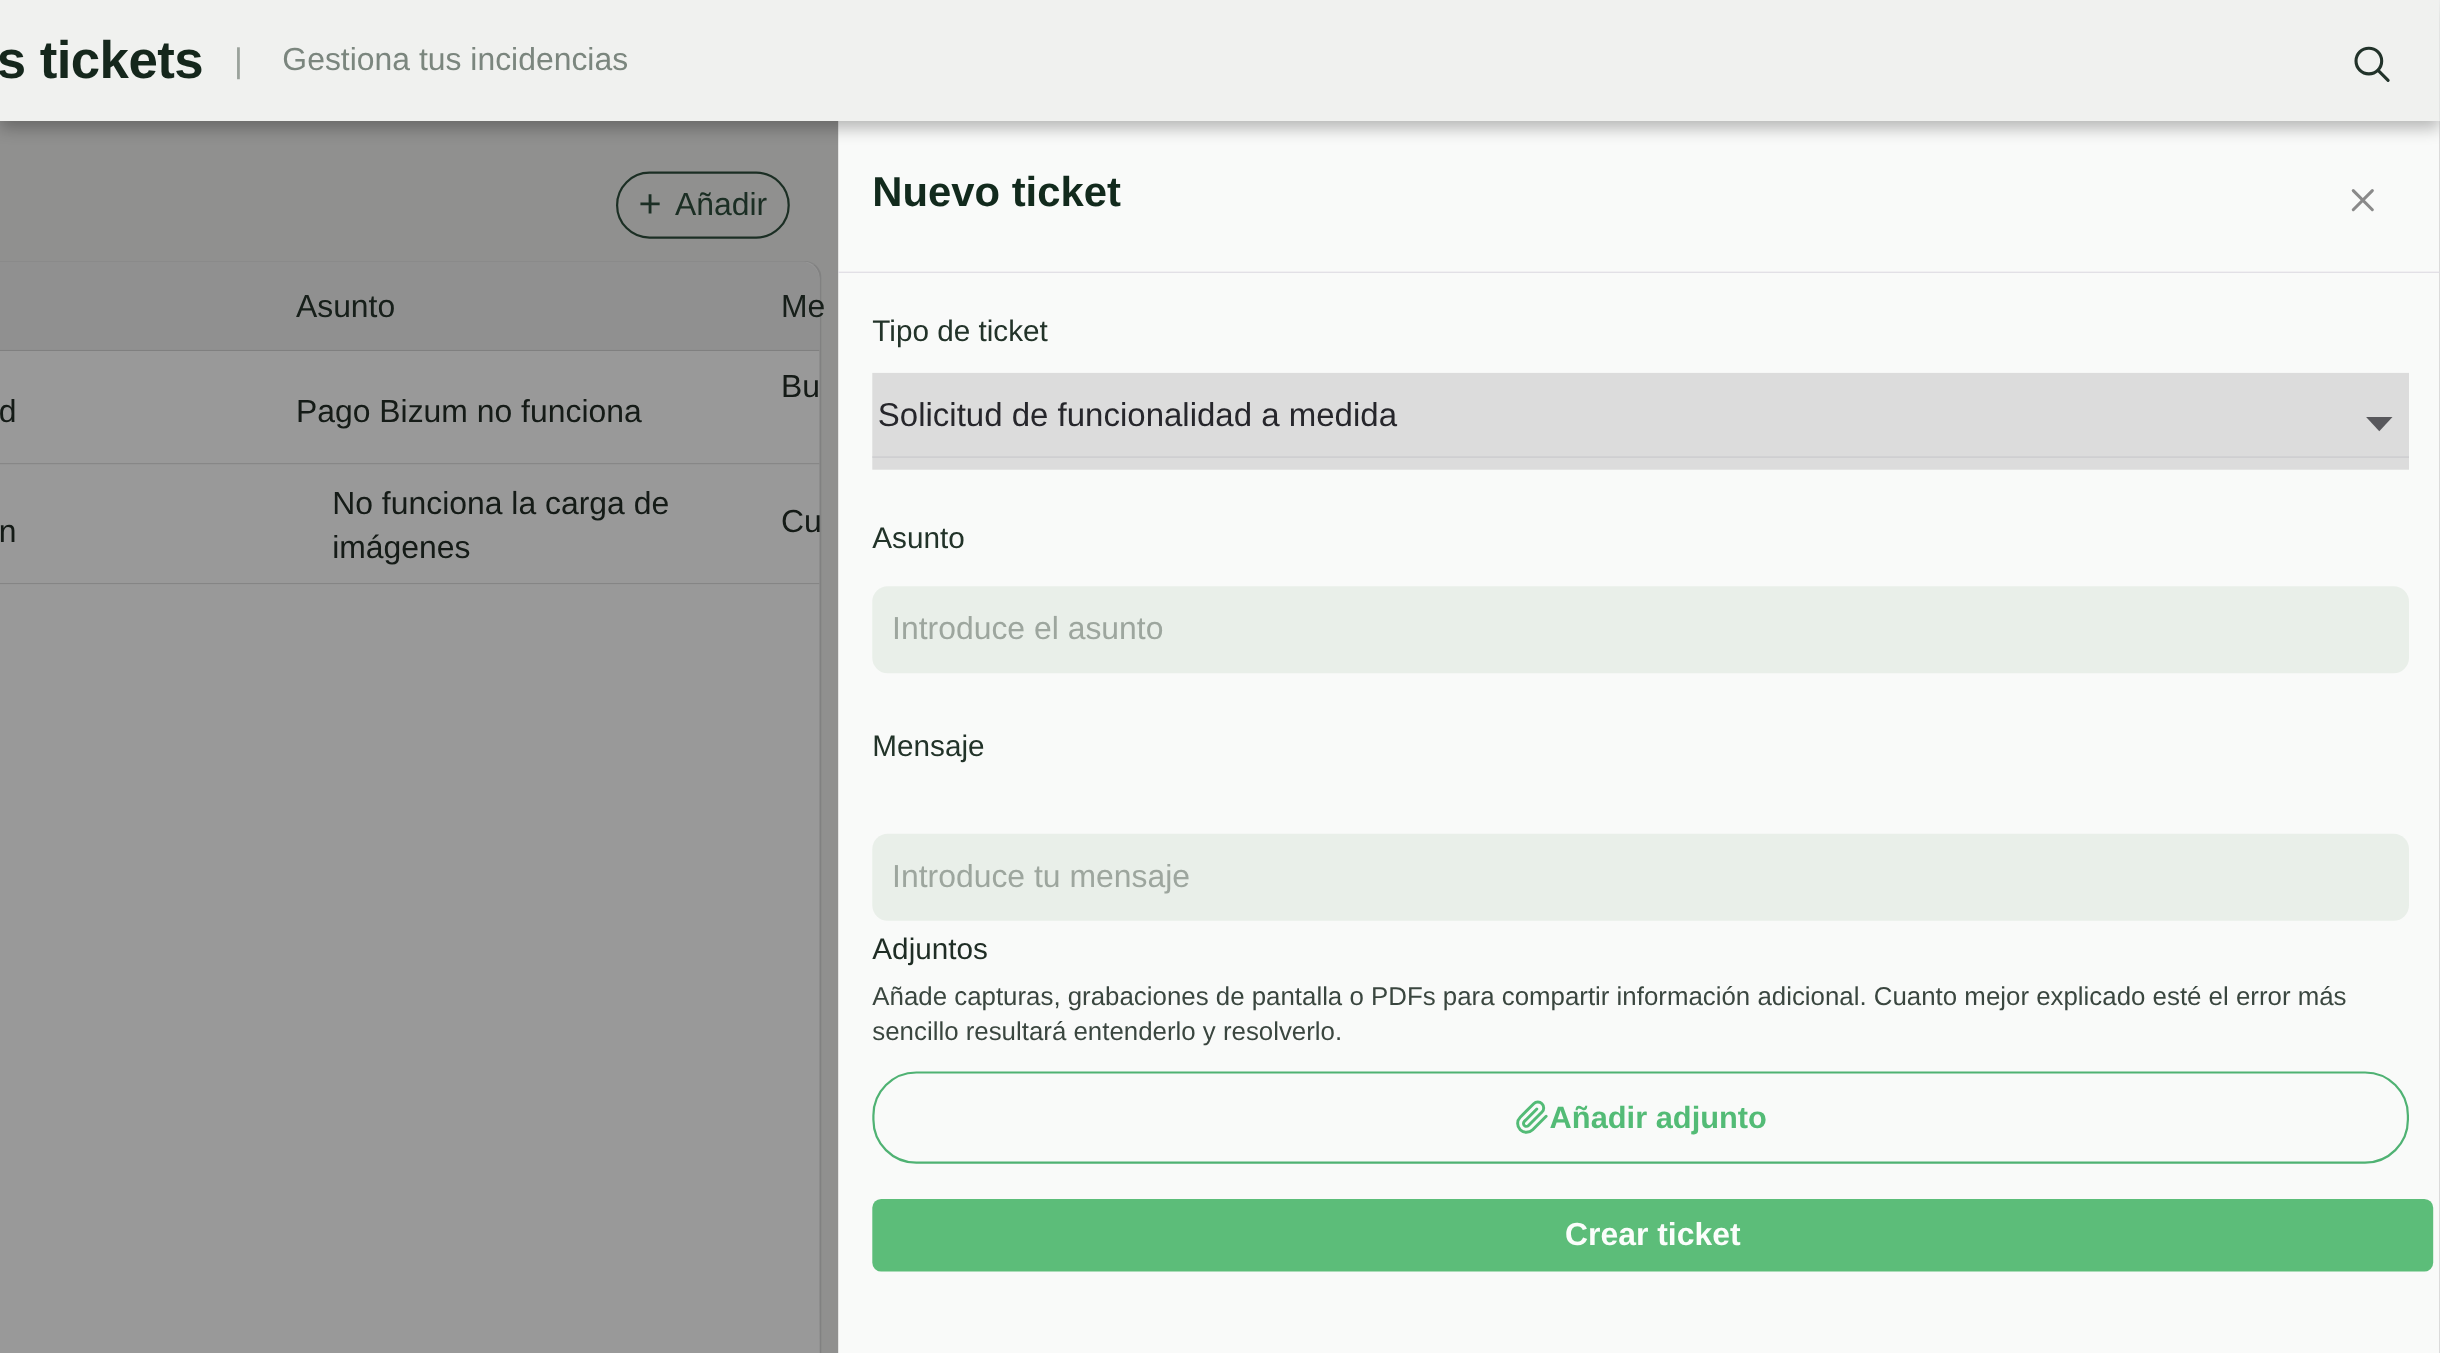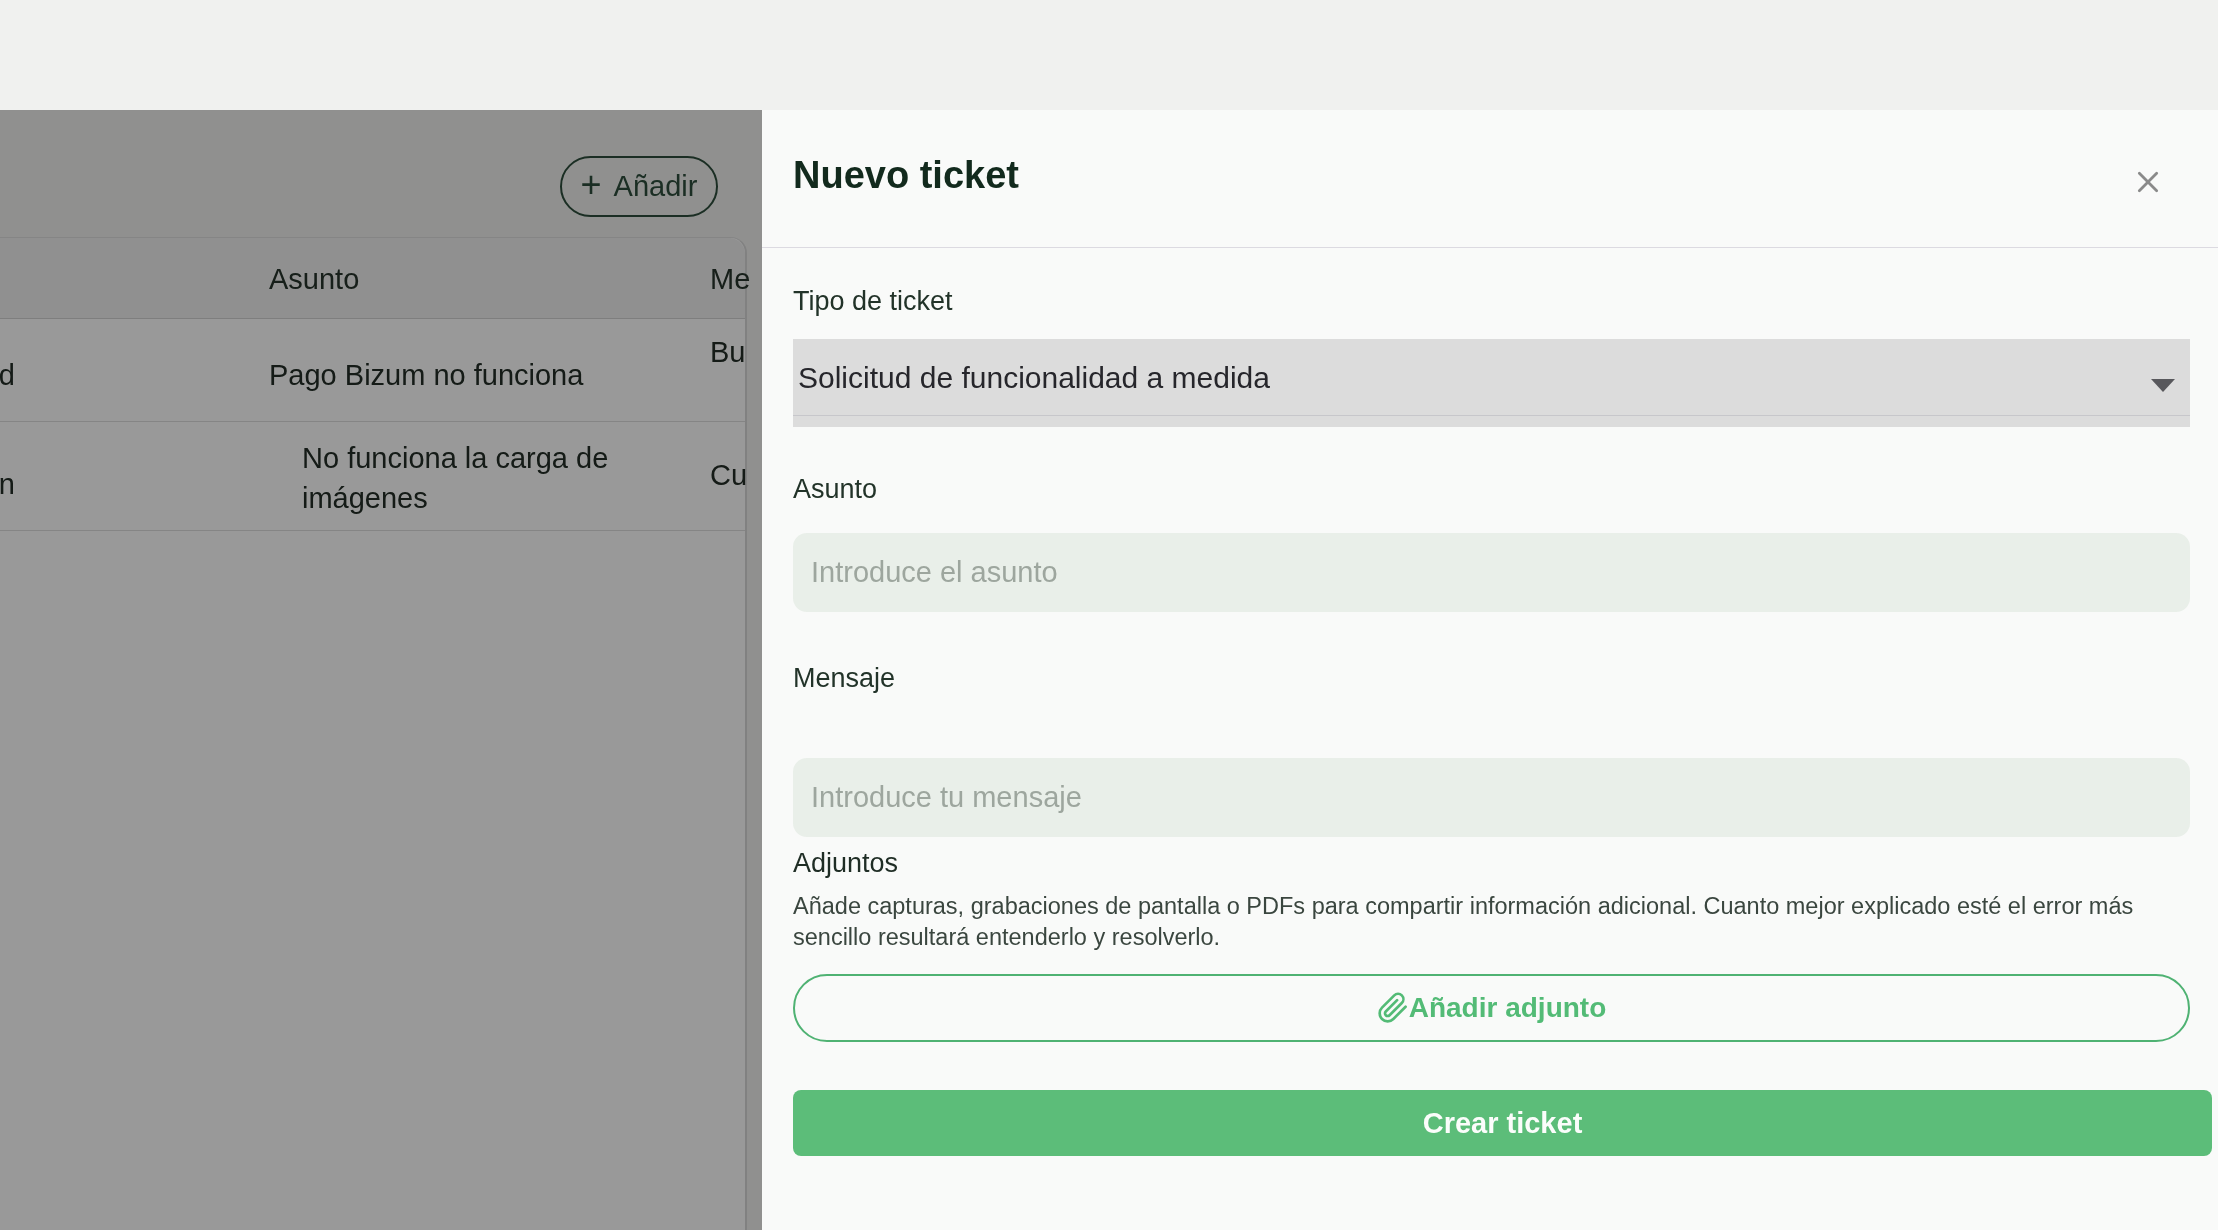--- a/index.html
+++ b/index.html
@@ -93,21 +93,21 @@
   }
   .text-input::placeholder{color:#9da69e;opacity:1;}
   .inp-subject{top:423px;}
   .inp-message{top:610px;padding-top:23px;resize:none;line-height:33px;margin-top:38px;}
   .attach-title{position:absolute;left:31px;top:738px;font-size:27px;color:#1f2d25;}
   .attach-desc{
     position:absolute;left:31px;top:781px;width:1396px;
     font-size:23.5px;line-height:31px;color:#3a463f;
   }
   .attach-btn{
-    position:absolute;left:31px;top:864px;width:1397px;height:68px;box-sizing:border-box;
+    position:absolute;left:31px;top:864px;width:1397px;height:84px;box-sizing:border-box;
     border:2px solid #4fb273;border-radius:40px;background:transparent;cursor:pointer;
     display:flex;align-items:center;justify-content:center;
     font-family:inherit;font-size:28px;font-weight:700;color:#53bb76;
   }
   .submit-btn{
     position:absolute;left:31px;top:980px;width:1419px;height:66px;
     background:#5cbd79;border:none;border-radius:8px;cursor:pointer;
     font-family:Liberation Sans, sans-serif;font-size:29px;font-weight:700;color:#fbfdfb;
   }
 </style>
@@ -176,14 +176,25 @@
         <svg width="32" height="32" viewBox="0 0 24 24" fill="none" stroke="#53bb76" stroke-width="2" stroke-linecap="round" stroke-linejoin="round">
           <path d="M21.44 11.05l-9.19 9.19a6 6 0 0 1-8.49-8.49l9.19-9.19a4 4 0 0 1 5.66 5.66l-9.2 9.19a2 2 0 0 1-2.83-2.83l8.49-8.48"></path>
         </svg>
         <span>Añadir adjunto</span>
       </button>
 
       <button class="submit-btn">Crear ticket</button>
     </div>
   </div>
 
+  <div class="header">
+    <div class="page-title">s tickets</div>
+    <div class="title-sep">|</div>
+    <div class="page-subtitle">Gestiona tus incidencias</div>
+    <button class="search-btn">
+      <svg width="40" height="40" viewBox="0 0 24 24" fill="none" stroke="#22332a" stroke-width="1.7" stroke-linecap="round">
+        <circle cx="10.5" cy="10.5" r="7"></circle>
+        <line x1="15.7" y1="15.7" x2="21" y2="21"></line>
+      </svg>
+    </button>
+  </div>
 
 </div>
 
 </body></html>

